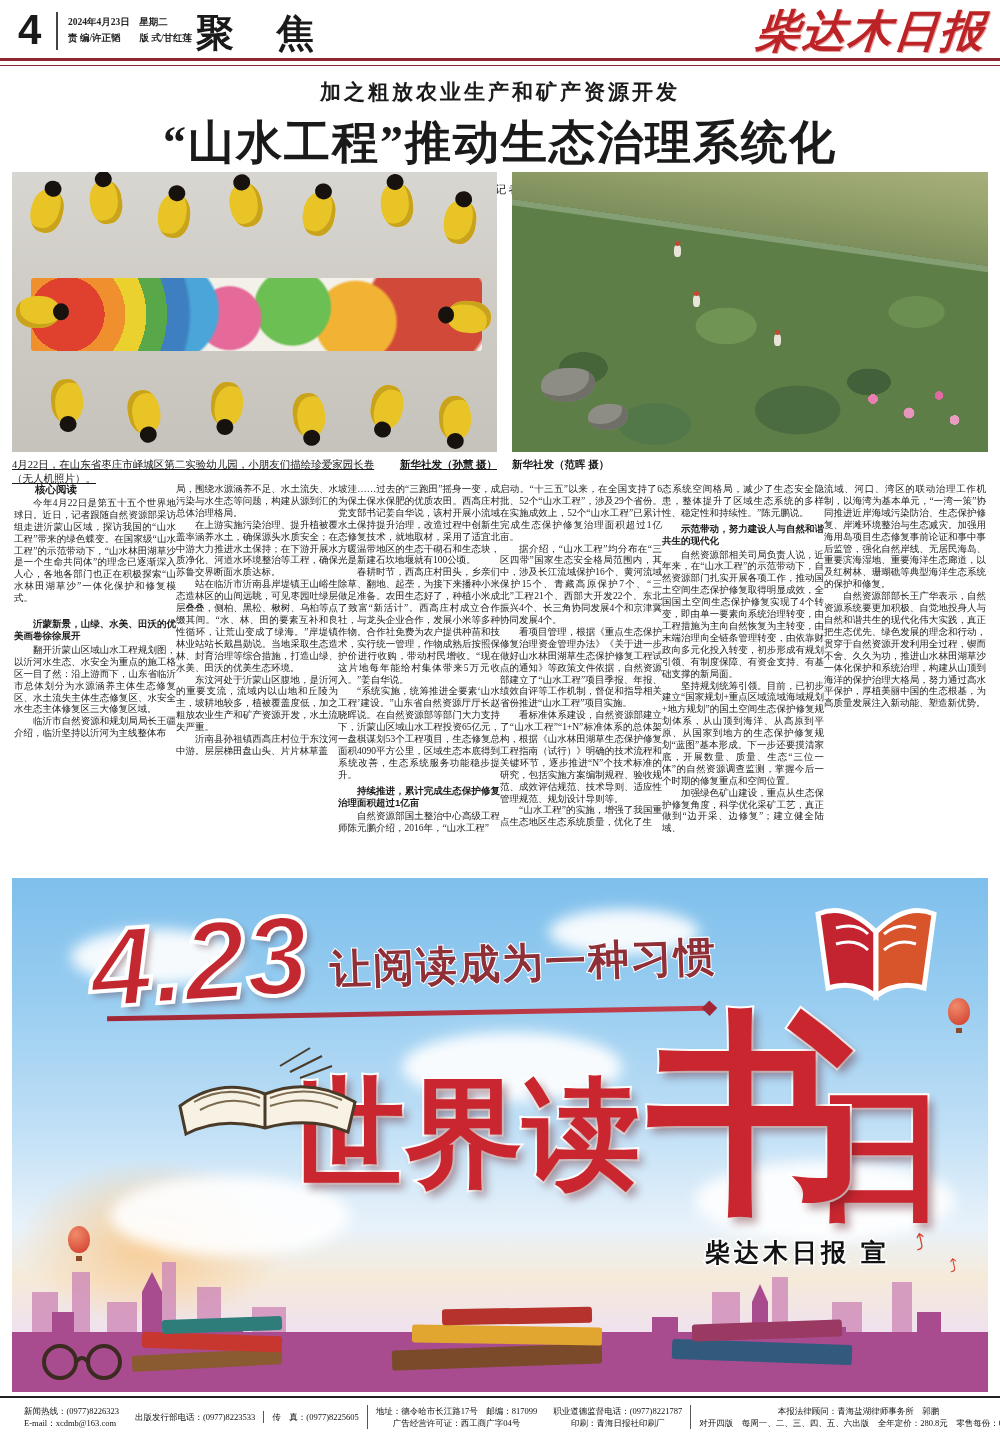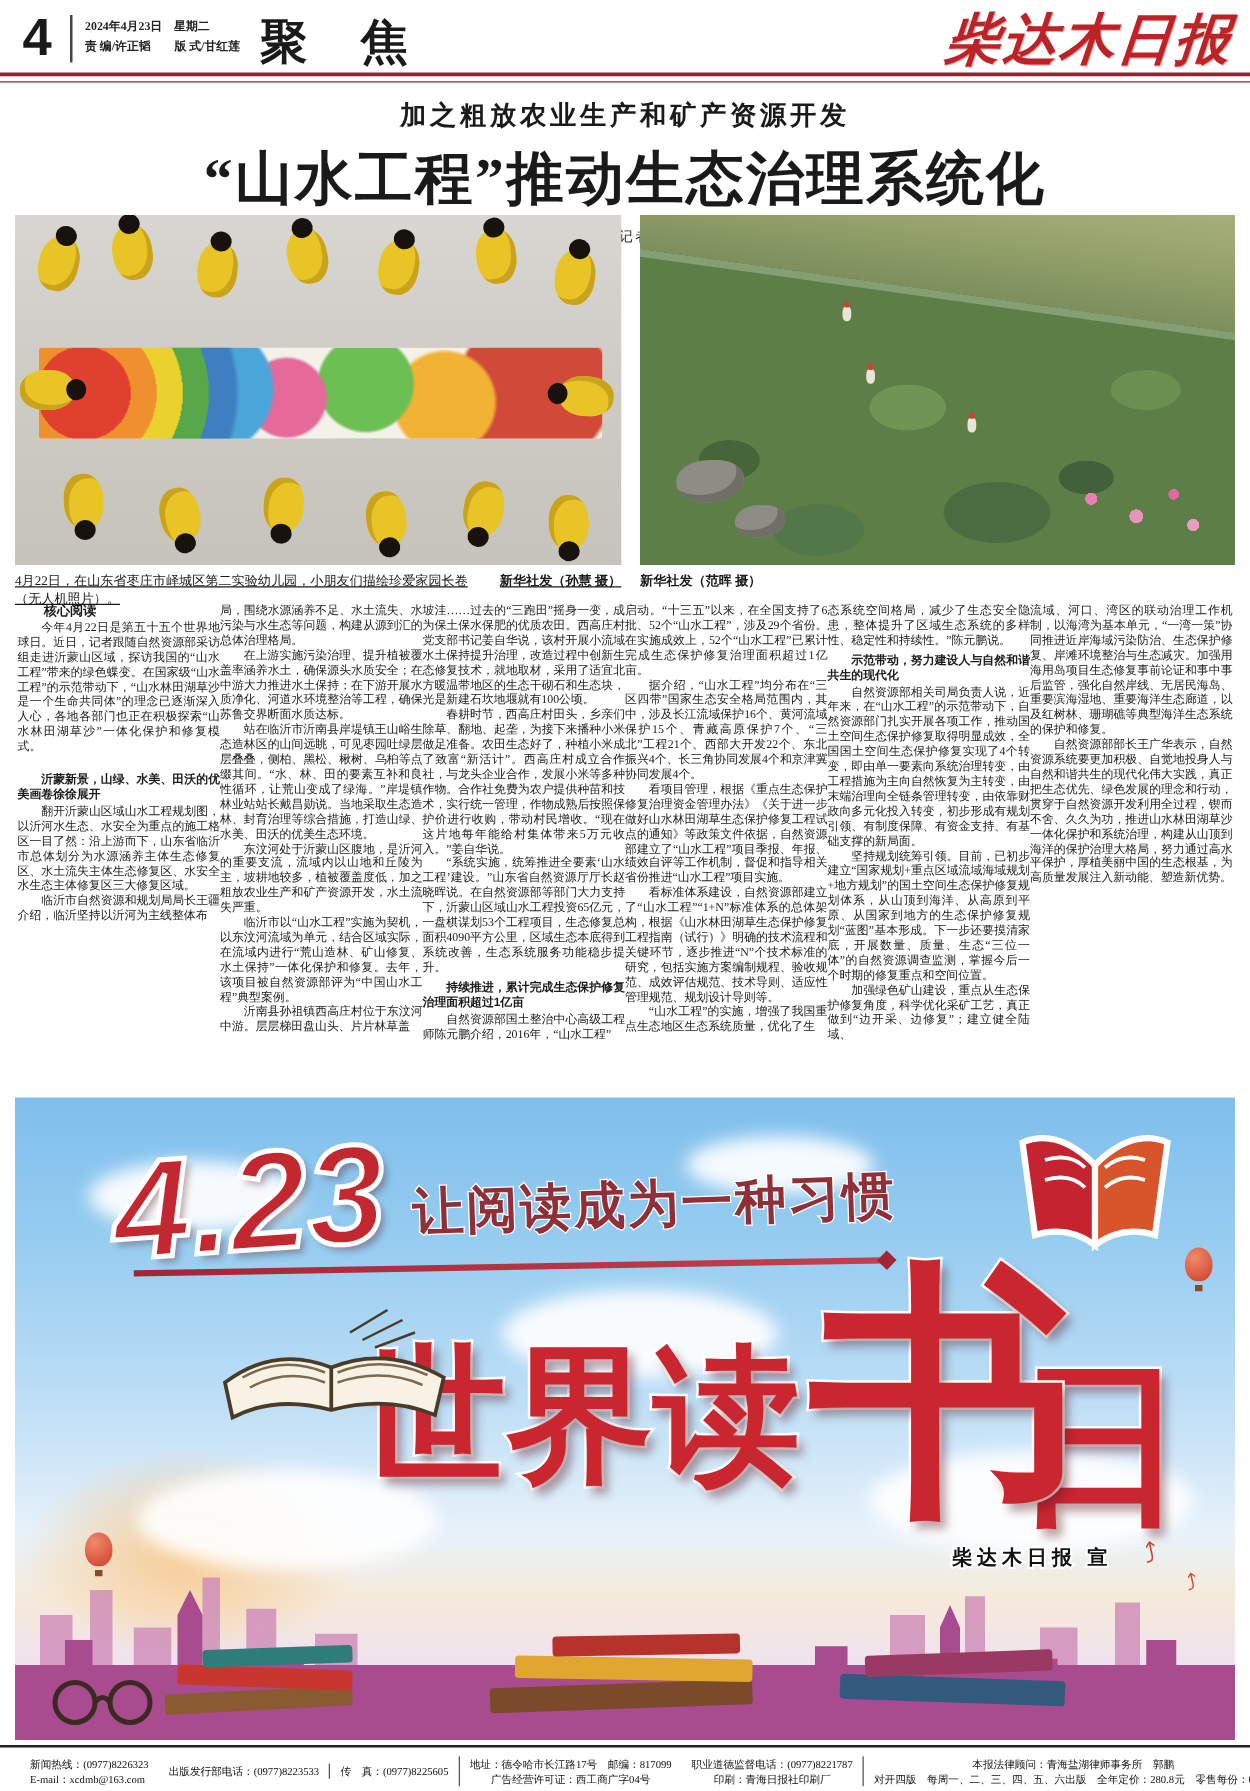--- a/index.html
+++ b/index.html
@@ -5,21 +5,21 @@
   * { margin:0; padding:0; box-sizing:border-box; }
   html,body { background:#f2f2f2; }
   body { font-family:"Liberation Serif", serif; color:#1a1a1a; }
   #page { position:relative; width:1000px; height:1433px; margin:0 auto; background:#ffffff; overflow:hidden; }
 
   
   .hdr { position:relative; height:58px; }
   .pagenum { position:absolute; left:18px; top:6px; font-size:42px; font-weight:bold; font-family:"Liberation Sans",sans-serif; }
   .hdr-vline { position:absolute; left:56px; top:12px; width:2px; height:38px; background:#444; }
   .dateblock { position:absolute; left:68px; top:14px; font-size:9.5px; line-height:16px; font-weight:bold; color:#222; }
-  .section-title { position:absolute; left:208px; top:8px; font-size:38px; font-weight:900; letter-spacing:16px; font-family:"Liberation Sans",sans-serif; }
+  .section-title { position:absolute; left:196px; top:8px; font-size:38px; font-weight:900; letter-spacing:16px; font-family:"Liberation Sans",sans-serif; }
   .masthead { position:absolute; right:14px; top:2px; font-size:44px; font-weight:900; font-style:italic; color:#bc2327; transform:skewX(-5deg); text-shadow:1px 1px 0 #e6a0a0; letter-spacing:2px; }
   .hdr-rule { margin:0 0 0 0; height:8px; border-top:3px solid #8f2433; border-bottom:1px solid #8f2433; }
 
   
   .headblock { height:104px; text-align:center; padding-top:12px; }
   .kicker { font-size:21px; font-weight:bold; letter-spacing:3px; }
   .main-title { font-size:46px; font-weight:900; letter-spacing:2px; margin-top:6px; }
   .byline { font-size:11px; margin-top:8px; letter-spacing:2px; }
 
   
@@ -76,21 +76,21 @@
   .ad-423 { position:absolute; left:78px; top:28px; font-size:112px; line-height:1; font-weight:900; font-style:italic; color:#c32830; font-family:"Liberation Sans",sans-serif; -webkit-text-stroke:4px #ffffff; text-shadow:4px 5px 6px rgba(80,20,30,.35); transform:rotate(-4deg); }
   .ad-slogan { position:absolute; left:318px; top:58px; font-size:41px; font-weight:900; color:#8f3038; font-family:"Liberation Sans",sans-serif; -webkit-text-stroke:2px #ffffff; paint-order:stroke fill; letter-spacing:2px; transform:rotate(-2deg); }
   .ad-line { position:absolute; left:95px; top:133px; width:600px; height:5px; background:linear-gradient(90deg,#a12736,#c4404e); transform:rotate(-1deg); }
   .ad-line::after { content:""; position:absolute; right:-8px; top:-3px; width:11px; height:11px; background:#a12736; transform:rotate(45deg); }
   .ad-title { position:absolute; left:275px; top:128px; display:flex; align-items:flex-start; }
   .ad-title span { font-weight:900; color:#c9262f; font-family:"Liberation Sans",sans-serif; -webkit-text-stroke:4px #ffffff; paint-order:stroke fill; text-shadow:5px 6px 8px rgba(90,20,30,.4); line-height:1; }
   .t-shi,.t-jie,.t-du { font-size:118px; margin-top:68px; }
   .t-du { color:#b92e44; }
   .t-shu { font-size:215px; margin-left:6px; z-index:2; color:#c4242f; }
   .t-ri { font-size:140px; margin-left:-52px; margin-top:80px; color:#d4562c; z-index:1; }
-  .ad-credit { position:absolute; right:98px; top:358px; font-size:16px; font-weight:bold; letter-spacing:4px; color:#111; -webkit-text-stroke:3px #ffffff; paint-order:stroke fill; font-family:"Liberation Sans",sans-serif; }
+  .ad-credit { position:absolute; right:98px; top:358px; font-size:25px; font-weight:bold; letter-spacing:4px; color:#111; -webkit-text-stroke:3px #ffffff; paint-order:stroke fill; font-family:"Liberation Sans",sans-serif; }
   .bird { position:absolute; color:#d8432b; font-size:22px; transform:rotate(-12deg); }
   .balloon { position:absolute; width:22px; height:27px; background:radial-gradient(circle at 35% 30%, #f08a6a, #cf3b2a); border-radius:50% 50% 46% 46%; }
   .balloon::after { content:""; position:absolute; left:8px; bottom:-8px; width:6px; height:5px; background:#8a4a2a; }
   .skyline { position:absolute; left:0; right:0; bottom:0; height:160px; }
   .glow { position:absolute; left:-40px; bottom:40px; width:360px; height:220px; background:radial-gradient(closest-side,#f8c98e 0%,rgba(248,201,142,0) 75%); }
   .books-svg { position:absolute; left:0; right:0; bottom:0; height:100px; }
   .sketchbook { position:absolute; left:148px; top:158px; }
 
   
   .footrule { margin-top:4px; border-top:2px solid #222; }
@@ -169,21 +169,20 @@
         <div class="gap"></div>
         <p class="subhead">沂蒙新景，山绿、水美、田沃的优美画卷徐徐展开</p>
         <p class="indent">翻开沂蒙山区域山水工程规划图，以沂河水生态、水安全为重点的施工格区一目了然：沿上游而下，山东省临沂市总体划分为水源涵养主体生态修复区、水土流失主体生态修复区、水安全水生态主体修复区三大修复区域。</p>
         <p class="indent">临沂市自然资源和规划局局长王疆介绍，临沂坚持以沂河为主线整体布</p>
       </div>
     <div class="bcol">
         <p class="noindent">局，围绕水源涵养不足、水土流失、水污染与水生态等问题，构建从源到汇的总体治理格局。</p>
         <p class="indent">在上游实施污染治理、提升植被覆盖率涵养水土，确保源头水质安全；在中游大力推进水土保持；在下游开展水质净化、河道水环境整治等工程，确保苏鲁交界断面水质达标。</p>
         <p class="indent">站在临沂市沂南县岸堤镇王山峪生态造林区的山间远眺，可见枣园吐绿层层叠叠，侧柏、黑松、楸树、乌桕等点缀其间。“水、林、田的要素互补和良性循环，让荒山变成了绿海。”岸堤镇林业站站长戴昌勋说。当地采取生态造林、封育治理等综合措施，打造山绿、水美、田沃的优美生态环境。</p>
         <p class="indent">东汶河处于沂蒙山区腹地，是沂河的重要支流，流域内以山地和丘陵为主，坡耕地较多，植被覆盖度低，加之粗放农业生产和矿产资源开发，水土流失严重。</p>
-        <p class="indent">临沂市以“山水工程”实施为契机，以东汶河流域为单元，结合区域实际，在流域内进行“荒山造林、矿山修复、水土保持”一体化保护和修复。去年，该项目被自然资源部评为“中国山水工程”典型案例。</p>
         <p class="indent">沂南县孙祖镇西高庄村位于东汶河中游。层层梯田盘山头、片片林草盖</p>
       </div>
     <div class="bcol">
         <p class="noindent">坡洼……过去的“三跑田”摇身一变，成为保土保水保肥的优质农田。西高庄村党支部书记姜自华说，该村开展小流域水土保持提升治理，改造过程中创新生态修复技术，就地取材，采用了适宜北方暖温带地区的生态干砌石和生态块，光是新建石坎地堰就有100公顷。</p>
         <p class="indent">春耕时节，西高庄村田头，乡亲们除草、翻地、起垄，为接下来播种小米做足准备。农田生态好了，种植小米成了致富“新活计”。西高庄村成立合作社，与龙头企业合作，发展小米等多种作物。合作社免费为农户提供种苗和技术，实行统一管理，作物成熟后按照保护价进行收购，带动村民增收。“现在这片地每年能给村集体带来5万元收入。”姜自华说。</p>
         <p class="indent">“系统实施，统筹推进全要素‘山水工程’建设。”山东省自然资源厅厅长赵晓晖说。在自然资源部等部门大力支持下，沂蒙山区域山水工程投资65亿元，一盘棋谋划53个工程项目，生态修复总面积4090平方公里，区域生态本底得到系统改善，生态系统服务功能稳步提升。</p>
         <p class="subhead">持续推进，累计完成生态保护修复治理面积超过1亿亩</p>
         <p class="indent">自然资源部国土整治中心高级工程师陈元鹏介绍，2016年，“山水工程”</p>
       </div>
     <div class="bcol">

